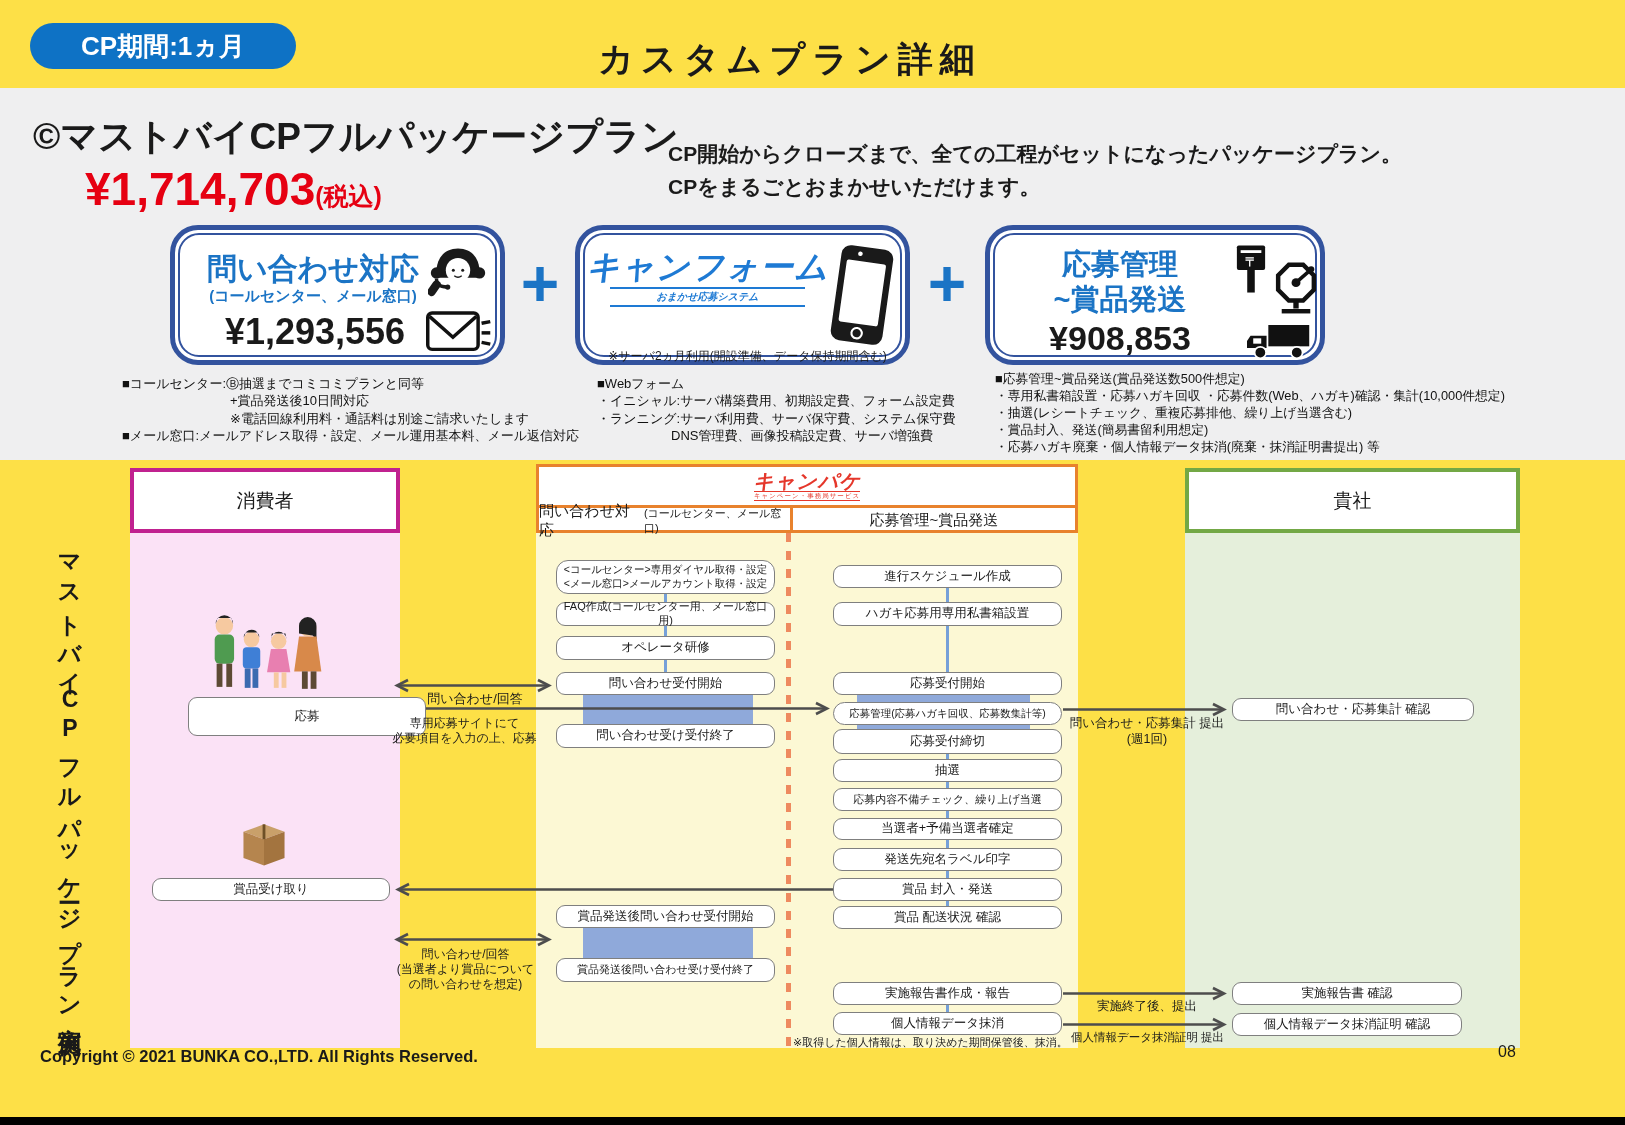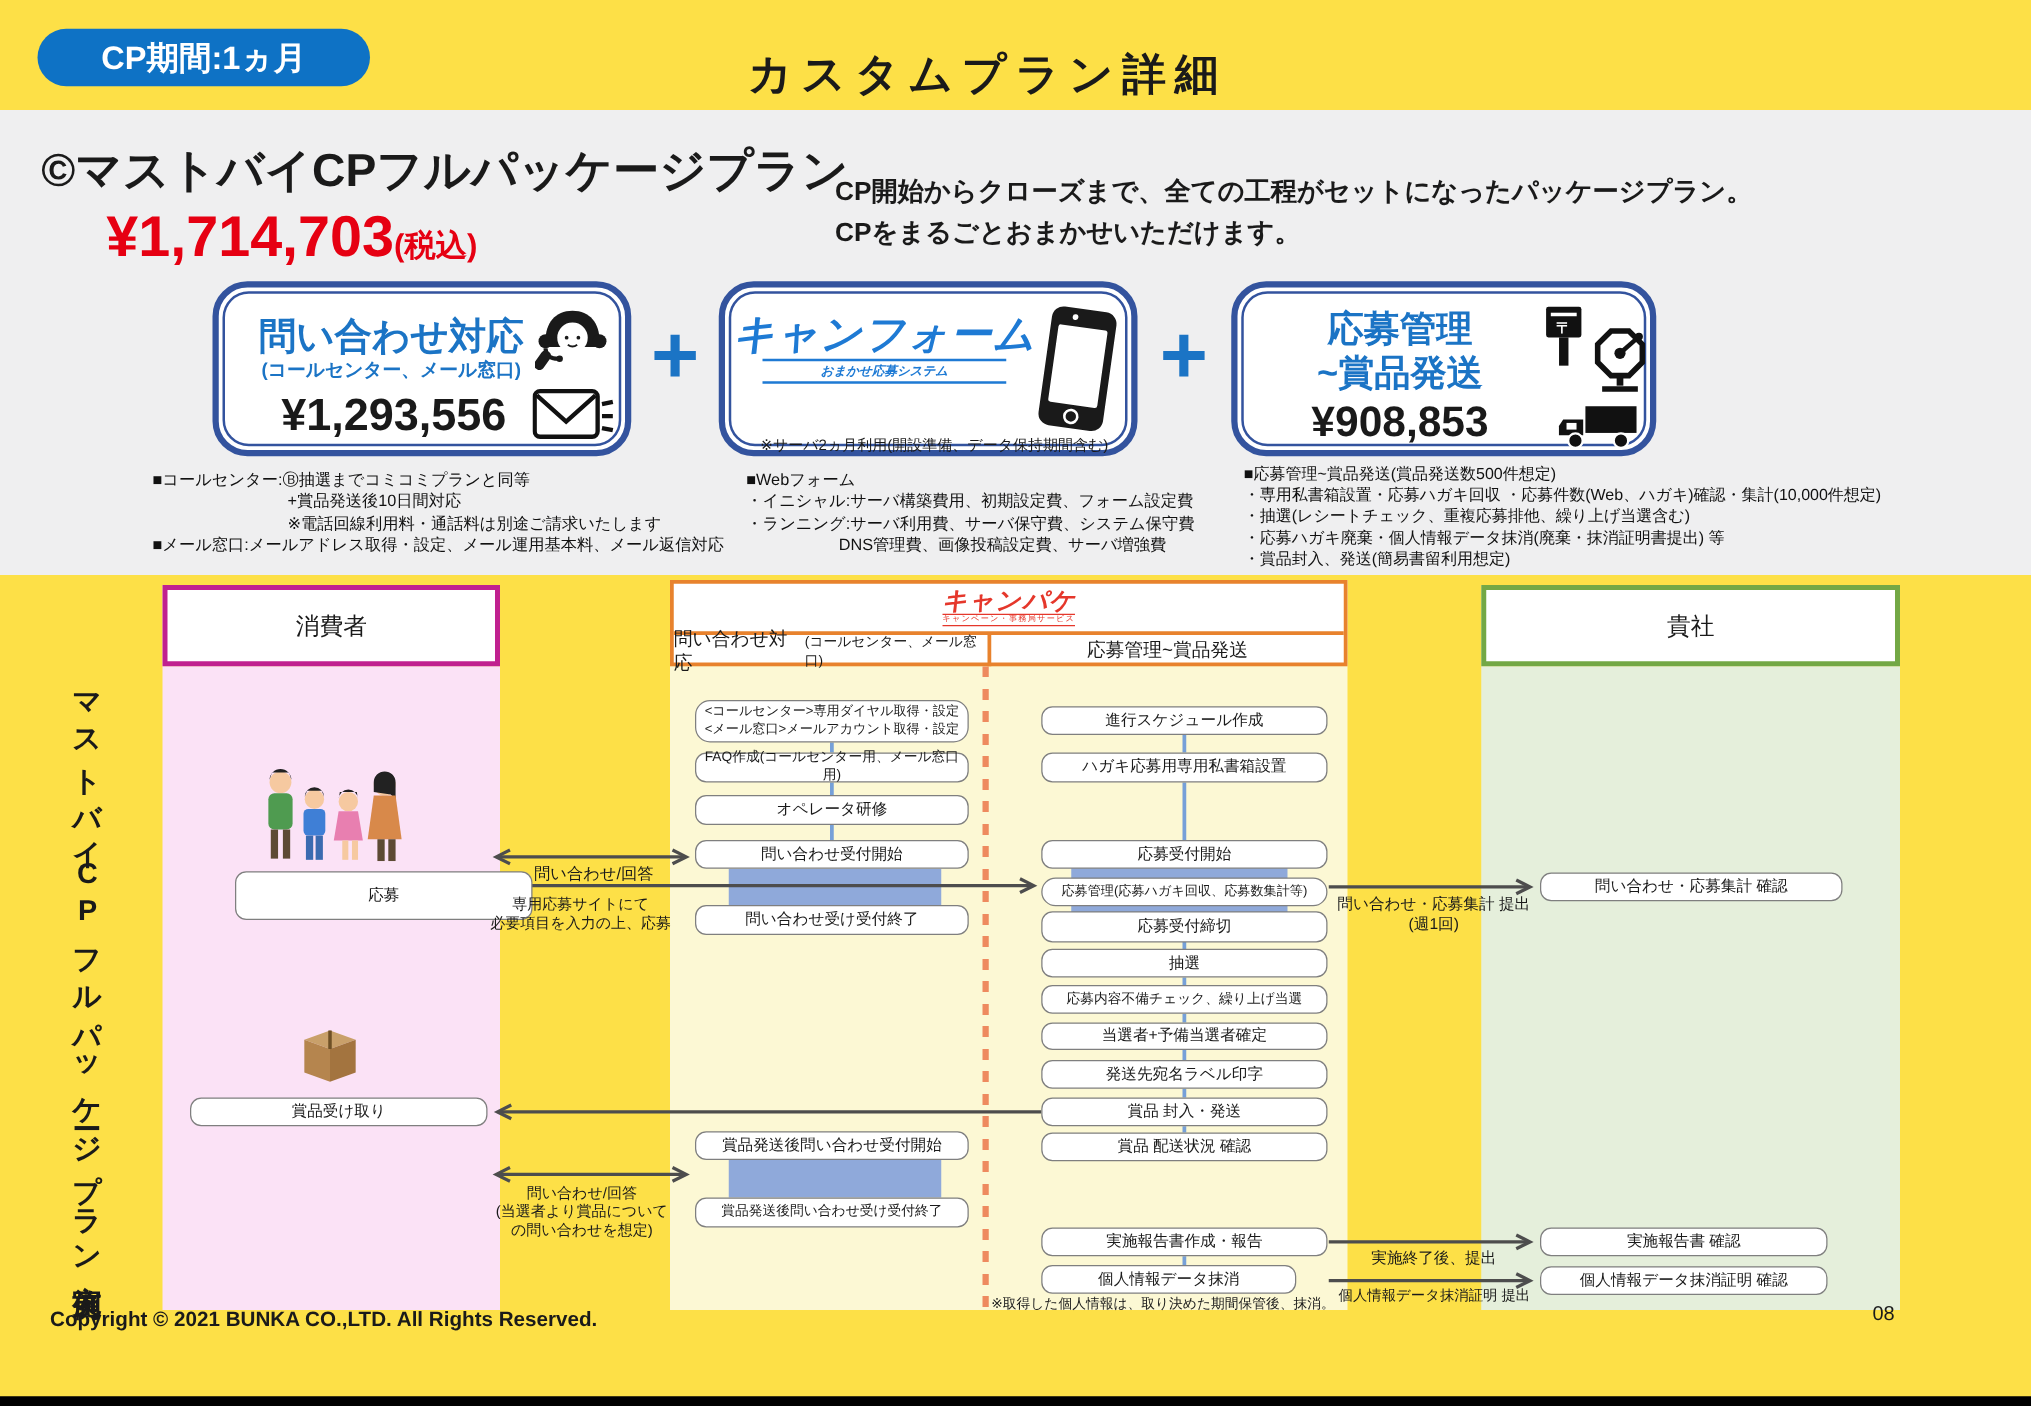--- a/index.html
+++ b/index.html
@@ -176,22 +176,22 @@
   <div class="abs note-block nb2">
     <div>■Webフォーム</div>
     <div>・イニシャル:サーバ構築費用、初期設定費、フォーム設定費</div>
     <div>・ランニング:サーバ利用費、サーバ保守費、システム保守費</div>
     <div class="ind2">DNS管理費、画像投稿設定費、サーバ増強費</div>
   </div>
   <div class="abs note-block nb3">
     <div>■応募管理~賞品発送(賞品発送数500件想定)</div>
     <div>・専用私書箱設置・応募ハガキ回収 ・応募件数(Web、ハガキ)確認・集計(10,000件想定)</div>
     <div>・抽選(レシートチェック、重複応募排他、繰り上げ当選含む)</div>
+    <div>・賞品封入、発送(簡易書留利用想定)</div>
     <div>・応募ハガキ廃棄・個人情報データ抹消(廃棄・抹消証明書提出) 等</div>
-    <div>・賞品封入、発送(簡易書留利用想定)</div>
   </div>
 
   <div class="abs side-label">マストバイCPフルパッケージプラン実施例</div>
 
   <div class="abs colbg-pink"></div>
   <div class="abs colbg-yellow"></div>
   <div class="abs colbg-green"></div>
   <div class="abs dash-line"></div>
 
   <div class="abs hdr hdr-consumer">消費者</div>
@@ -305,21 +305,21 @@
   <div class="fbox" style="left:833px;top:672px;width:229px;height:23px;">応募受付開始</div>
   <div class="fbox xsmall" style="left:833px;top:702px;width:229px;height:23px;">応募管理(応募ハガキ回収、応募数集計等)</div>
   <div class="fbox" style="left:833px;top:729px;width:229px;height:25px;">応募受付締切</div>
   <div class="fbox" style="left:833px;top:759px;width:229px;height:23px;">抽選</div>
   <div class="fbox small" style="left:833px;top:788px;width:229px;height:23px;">応募内容不備チェック、繰り上げ当選</div>
   <div class="fbox" style="left:833px;top:818px;width:229px;height:22px;">当選者+予備当選者確定</div>
   <div class="fbox" style="left:833px;top:848px;width:229px;height:23px;">発送先宛名ラベル印字</div>
   <div class="fbox" style="left:833px;top:878px;width:229px;height:23px;">賞品 封入・発送</div>
   <div class="fbox" style="left:833px;top:906px;width:229px;height:23px;">賞品 配送状況 確認</div>
   <div class="fbox" style="left:833px;top:982px;width:229px;height:23px;">実施報告書作成・報告</div>
-  <div class="fbox" style="left:833px;top:1012px;width:204px;height:23px;">個人情報データ抹消</div>
+  <div class="fbox" style="left:833px;top:1012px;width:229px;height:23px;">個人情報データ抹消</div>
 
   <div class="fbox" style="left:1232px;top:698px;width:242px;height:23px;">問い合わせ・応募集計 確認</div>
   <div class="fbox" style="left:1232px;top:982px;width:230px;height:23px;">実施報告書 確認</div>
   <div class="fbox" style="left:1232px;top:1013px;width:230px;height:23px;">個人情報データ抹消証明 確認</div>
 
   <div class="flabel" style="left:400px;top:691px;width:150px;font-size:13px;">問い合わせ/回答</div>
   <div class="flabel" style="left:372px;top:716px;width:185px;font-size:12px;">
     <div>専用応募サイトにて</div>
     <div>必要項目を入力の上、応募</div>
   </div>

